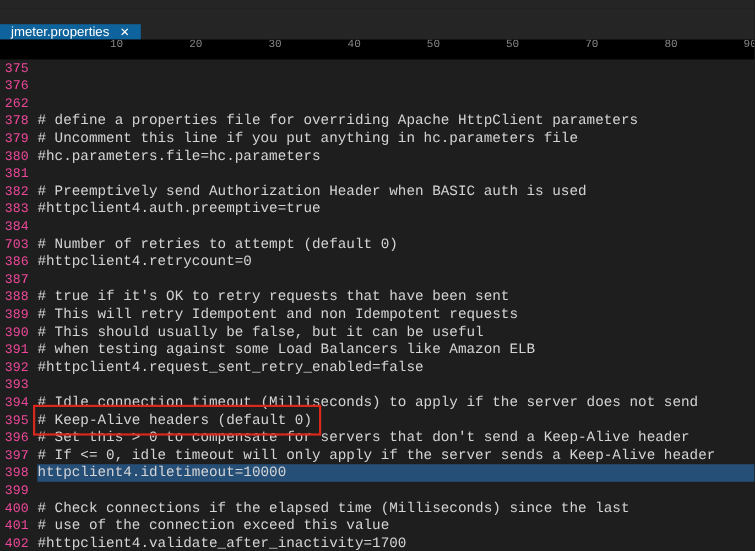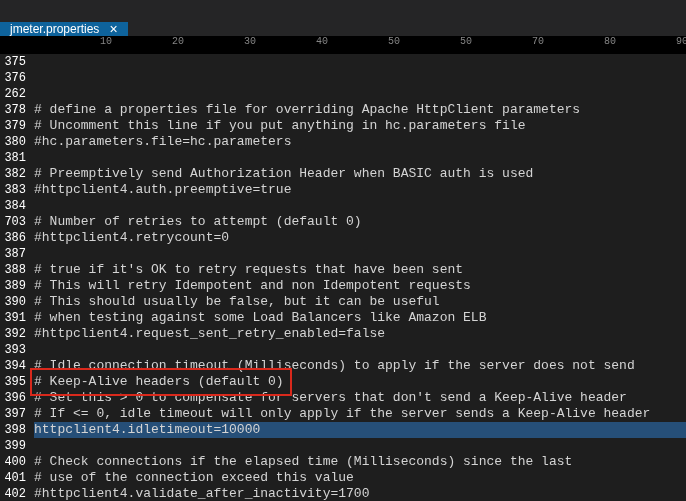--- a/index.html
+++ b/index.html
@@ -52,21 +52,21 @@
     top: 0;
     text-align: center;
     transform: translateX(-50%);
   }
   .editor {
     display: flex;
     background: #1e1e1e;
   }
   .gutter {
     background: #1e1e1e;
-    color: #ffffff;
+    color: #ec4899;
     text-align: right;
     padding-right: 8px;
     width: 34px;
     user-select: none;
     line-height: 16px;
     font-size: 12px;
   }
   .code {
     flex: 1;
     line-height: 16px;

